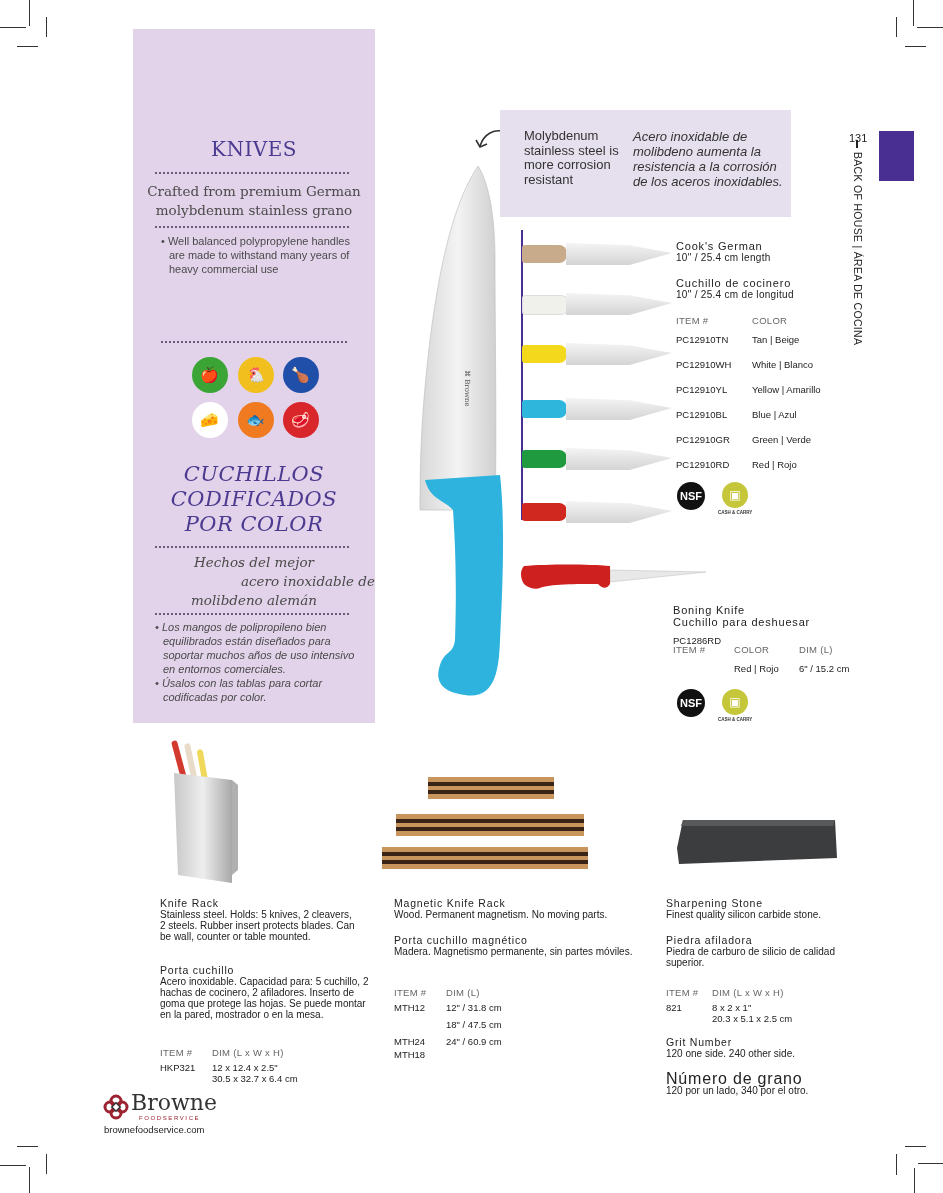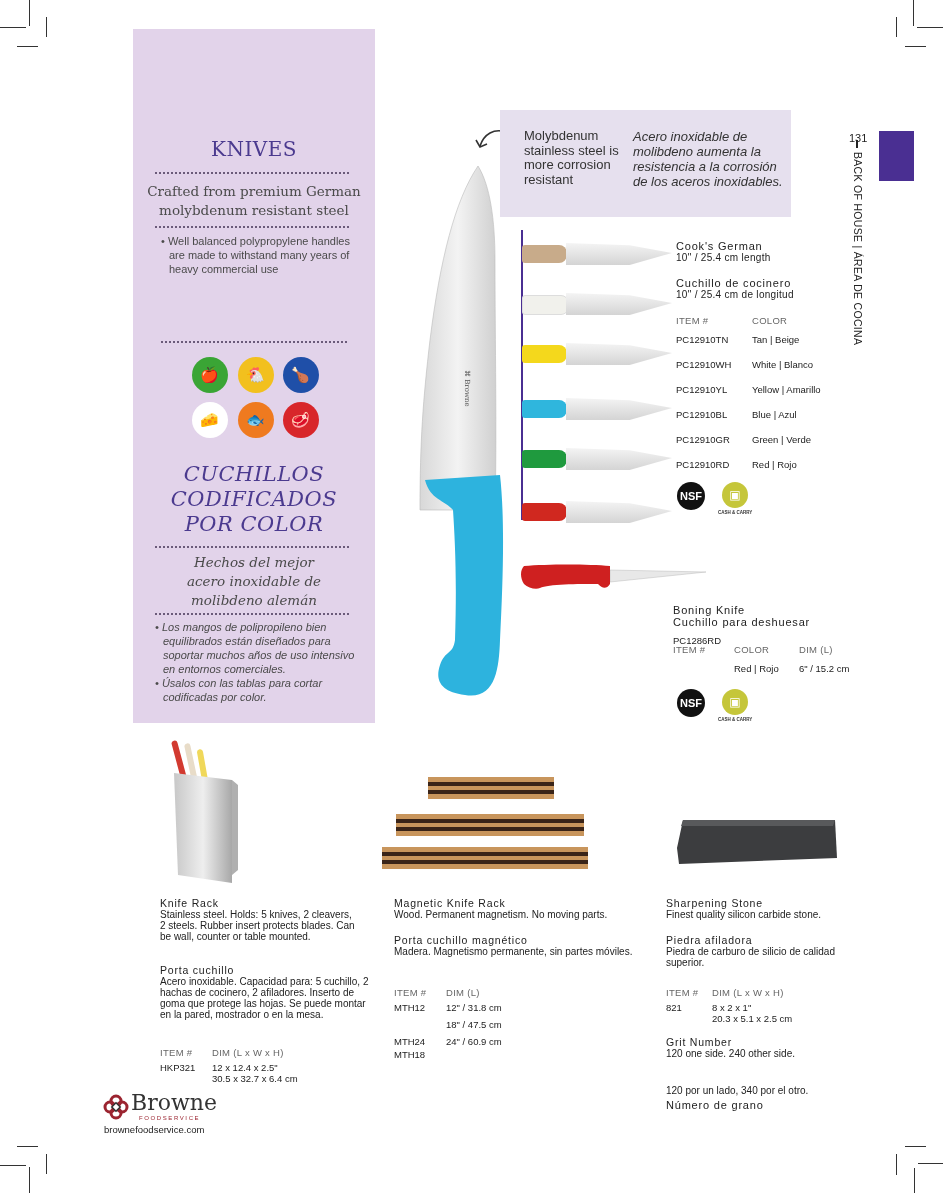--- a/index.html
+++ b/index.html
@@ -68,21 +68,21 @@
 <div class="crop" style="left:17px;top:1146px;width:21px;height:1px;"></div>
 <div class="crop" style="left:914px;top:1168px;width:1px;height:25px;"></div>
 <div class="crop" style="left:918px;top:1163px;width:25px;height:1px;"></div>
 <div class="crop" style="left:896px;top:1154px;width:1px;height:21px;"></div>
 <div class="crop" style="left:905px;top:1146px;width:21px;height:1px;"></div>
 
 <div class="abs panel">
   <div class="p-title" style="top:108px;">KNIVES</div>
   <div class="dots" style="top:143px;"></div>
   <div class="p-sub" style="top:153px;">Crafted from premium German</div>
-  <div class="p-sub" style="top:172px;">molybdenum resistant steel</div>
+  <div class="p-sub" style="top:172px;">molybdenum stainless grano</div>
   <div class="dots" style="top:197px;"></div>
   <div class="bul" style="left:26px;top:205px;width:196px;">
     <ul>
       <li>• <span>Well balanced polypropylene handles are made to withstand many years of heavy commercial use</span></li>
     </ul>
   </div>
   <div class="dots" style="top:312px;left:28px;width:186px;"></div>
 
   <div class="badge" style="left:59px;top:328px;background:#3aa535;">
       <span>🍎</span>
@@ -101,21 +101,21 @@
     </div>
   <div class="badge" style="left:150px;top:373px;background:#d8262a;">
       <span>🥩</span>
     </div>
 
   <div class="p-title it" style="top:432px;">CUCHILLOS</div>
   <div class="p-title it" style="top:457px;">CODIFICADOS</div>
   <div class="p-title it" style="top:482px;">POR COLOR</div>
   <div class="dots" style="top:517px;"></div>
   <div class="p-sub it" style="top:524px;">Hechos del mejor</div>
-  <div class="p-sub it" style="top:543px;">acero inoxidable de</div>
+  <div class="p-sub it" style="top:543px;text-align:right;">acero inoxidable de</div>
   <div class="p-sub it" style="top:562px;">molibdeno alemán</div>
   <div class="dots" style="top:584px;"></div>
   <div class="bul it" style="left:20px;top:591px;width:205px;">
     <ul>
       <li>• <span>Los mangos de polipropileno bien equilibrados están diseñados para soportar muchos años de uso intensivo en entornos comerciales.</span></li>
       <li>• <span>Úsalos con las tablas para cortar codificadas por color.</span></li>
     </ul>
   </div>
 </div>
 
@@ -276,21 +276,21 @@
 <div class="body-t" style="left:666px;top:909px;width:200px;">Finest quality silicon carbide stone.</div>
 <div class="prod-title" style="left:666px;top:934px;font-size:10.5px;">Piedra afiladora</div>
 <div class="body-t" style="left:666px;top:946px;width:170px;">Piedra de carburo de silicio de calidad superior.</div>
 <div class="tbl-h" style="left:666px;top:987px;">ITEM #</div>
 <div class="tbl-h" style="left:712px;top:987px;">DIM (L x W x H)</div>
 <div class="tbl-c" style="left:666px;top:1002px;">821</div>
 <div class="tbl-c" style="left:712px;top:1002px;">8 x 2 x 1"</div>
 <div class="tbl-c" style="left:712px;top:1013px;">20.3 x 5.1 x 2.5 cm</div>
 <div class="prod-title" style="left:666px;top:1036px;font-size:10.5px;">Grit Number</div>
 <div class="body-t" style="left:666px;top:1048px;">120 one side. 240 other side.</div>
-<div class="prod-title" style="left:666px;top:1073px;font-size:11px;margin-top:26px;">Número de grano</div>
+<div class="prod-title" style="left:666px;top:1073px;font-size:16px;">Número de grano</div>
 <div class="body-t" style="left:666px;top:1085px;">120 por un lado, 340 por el otro.</div>
 
 <svg class="abs" style="left:103px;top:1094px;" width="26" height="26" viewBox="0 0 26 26">
   <g fill="none" stroke="#9b2430" stroke-width="3">
     <circle cx="13" cy="7" r="5"></circle>
       <circle cx="13" cy="19" r="5"></circle>
       <circle cx="7" cy="13" r="5"></circle>
       <circle cx="19" cy="13" r="5"></circle>
   </g>
   <rect x="10" y="10" width="6" height="6" fill="#fff" stroke="#333" stroke-width="1.5" transform="rotate(45 13 13)"></rect>

